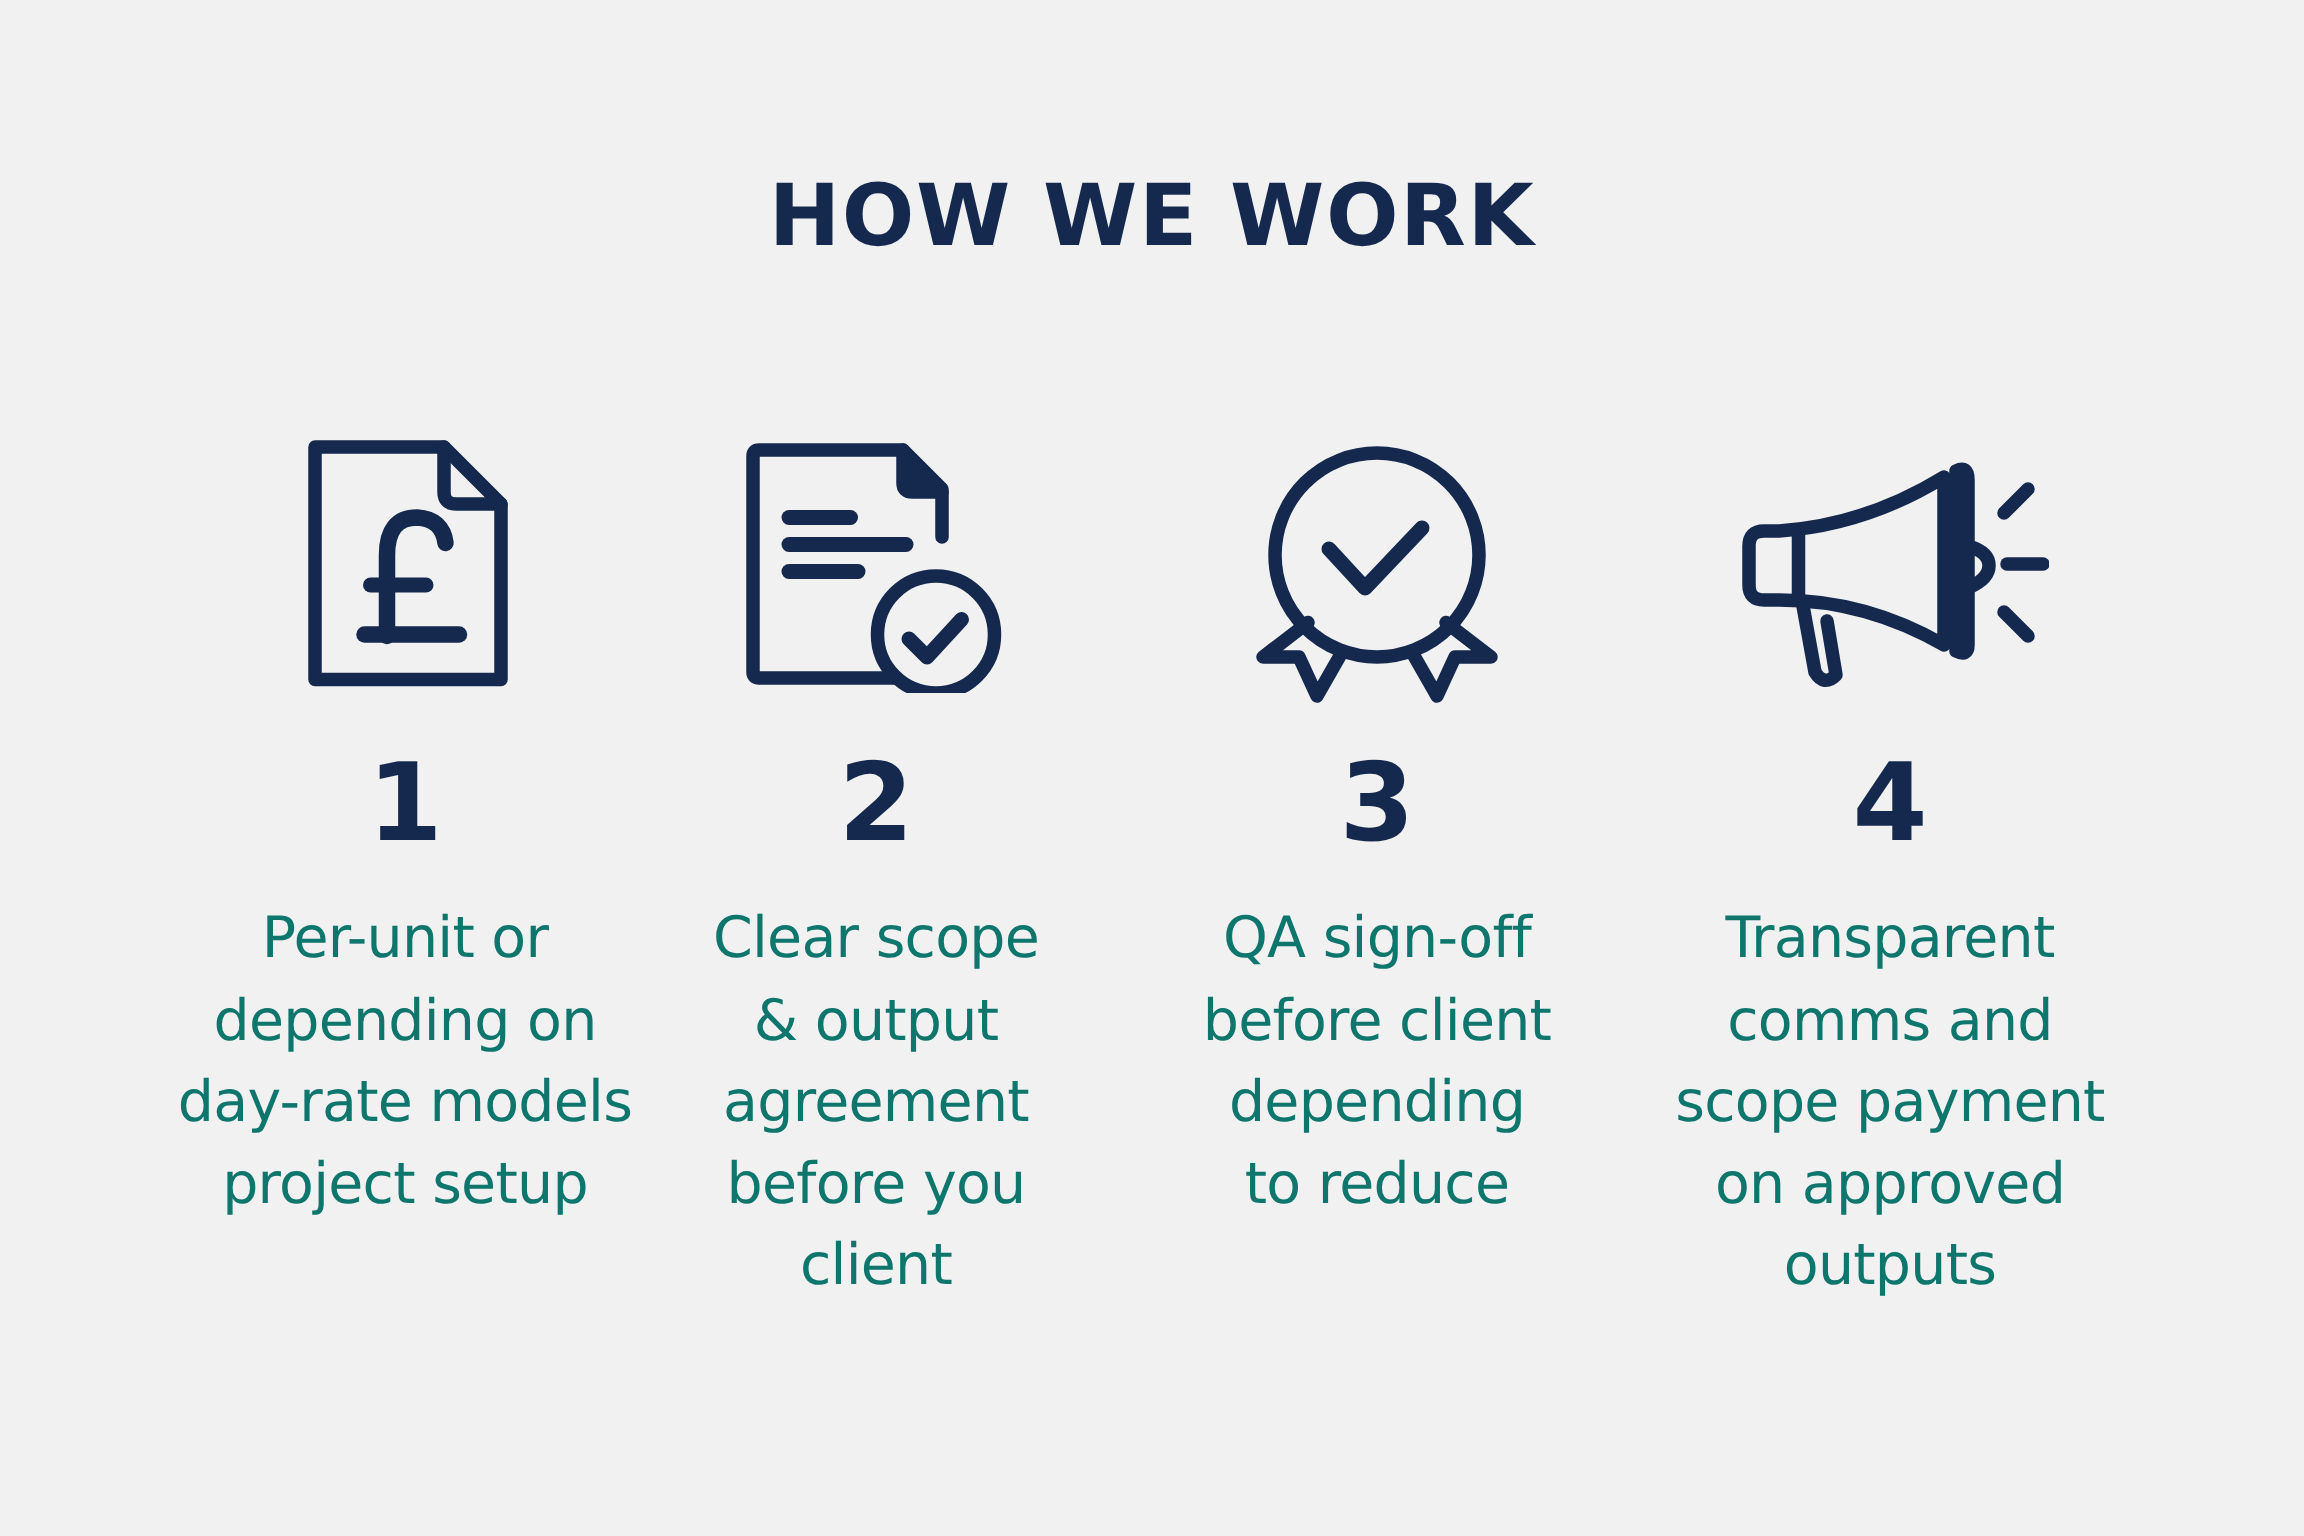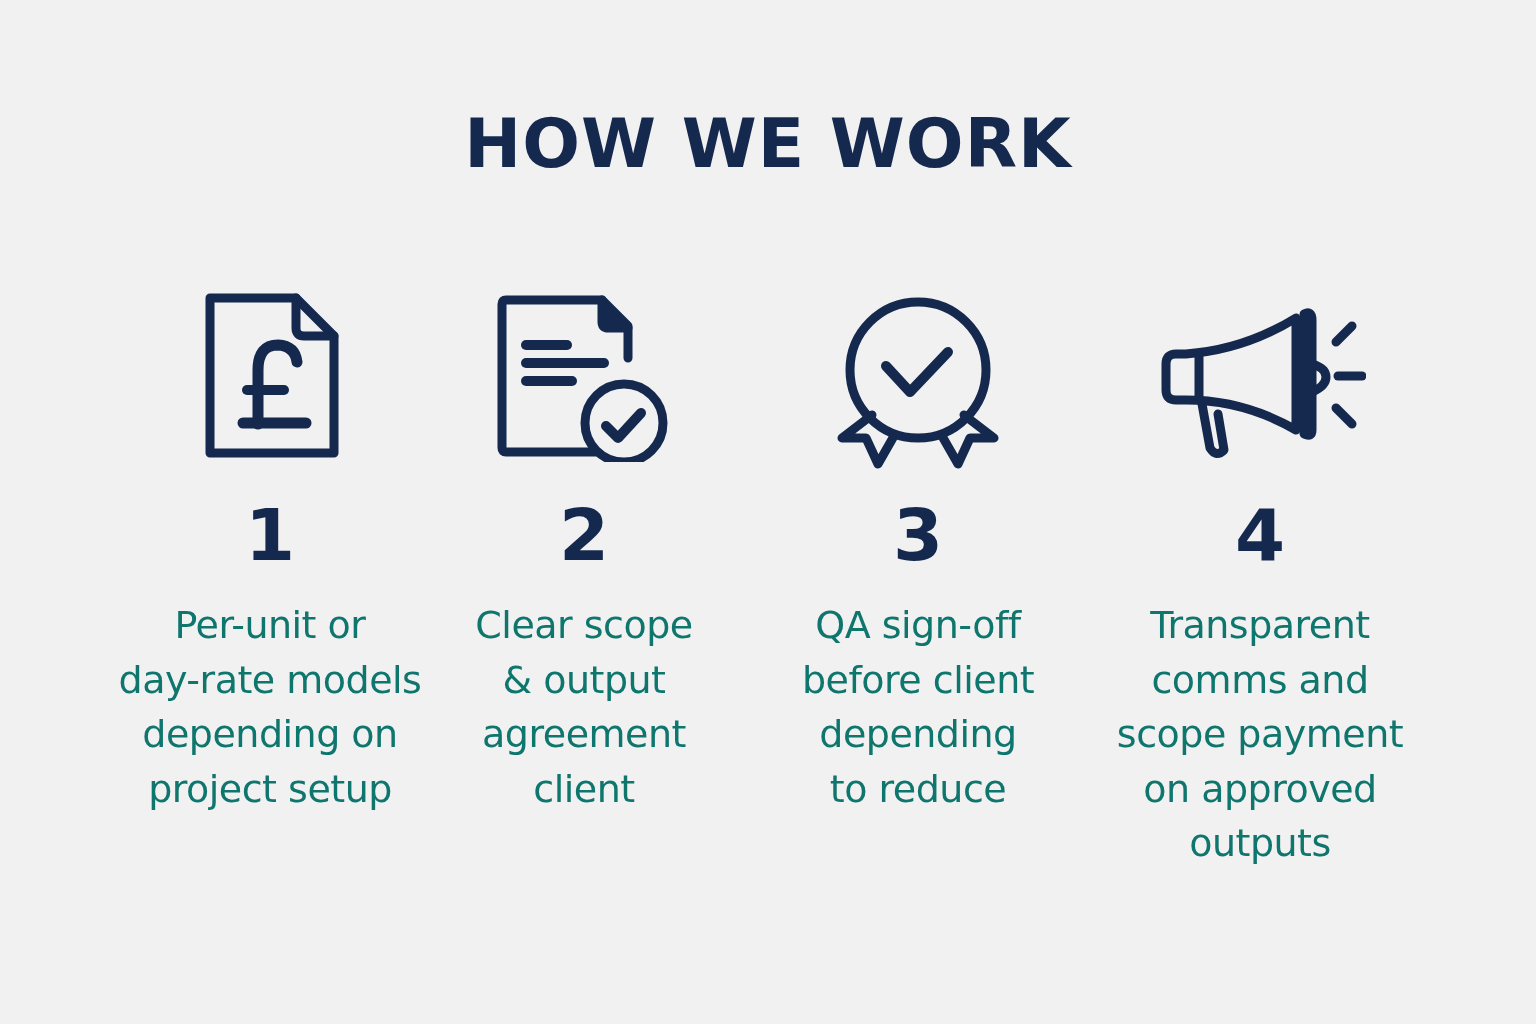--- a/index.html
+++ b/index.html
@@ -15,21 +15,21 @@
       font-family: "DejaVu Sans", "Liberation Sans", sans-serif;
     }
     .title {
       position: absolute;
       top: 92px;
       left: 0;
       width: 1536px;
       text-align: center;
       font-family: "DejaVu Sans", sans-serif;
       font-weight: bold;
-      font-size: 68px;
+      font-size: 57px;
       line-height: 104px;
       letter-spacing: 1px;
       color: #15294f;
       margin: 0;
     }
     .step {
       position: absolute;
       top: 290px;
       width: 340px;
       text-align: center;
@@ -81,22 +81,22 @@
       <path d="M10 8 H96 L134 46 V163 H10 Z"></path>
       <path d="M96 8 V38 Q96 46 104 46 H134"></path>
       <path d="M97 72 Q95 56 78 55 Q58 55 58 80 V134" stroke-width="11"></path>
       <path d="M47 100 H84" stroke-width="10"></path>
       <path d="M43 133 H106" stroke-width="11"></path>
     </svg>
   </div>
   <div class="num">1</div>
   <div class="desc">
     <span>Per-unit or</span>
+    <span>depending on</span>
     <span>day-rate models</span>
-    <span>depending on</span>
     <span>project setup</span>
   </div>
 </div>
 
 <div class="step" style="left:414px;">
   <div class="icon">
     <svg width="180" height="172" viewBox="0 0 180 172" fill="none" stroke="#15294f" stroke-width="9" stroke-linejoin="round" stroke-linecap="round">
       <path d="M102 162 H12 Q8 162 8 158 V14 Q8 10 12 10 H108 L134 36 V68"></path>
       <path d="M108 10 V32 Q108 38 114 38 H134" fill="#15294f"></path>
       <path d="M32 55 H73" stroke-width="10"></path>
@@ -104,20 +104,21 @@
       <path d="M32 91 H78" stroke-width="10"></path>
       <circle cx="130" cy="133" r="39"></circle>
       <path d="M112 136 L124 148 L147 123" stroke-width="10"></path>
     </svg>
   </div>
   <div class="num">2</div>
   <div class="desc">
     <span>Clear scope</span>
     <span>&amp; output</span>
     <span>agreement</span>
+    <span>before you</span>
     <span>client</span>
   </div>
 </div>
 
 <div class="step" style="left:748px;">
   <div class="icon">
     <svg width="172" height="180" viewBox="0 0 172 180" fill="none" stroke="#15294f" stroke-width="9" stroke-linejoin="round" stroke-linecap="round">
       <circle cx="86" cy="80" r="68"></circle>
       <path d="M40 125 L10 148 H34 L46 174 L62 146"></path>
       <path d="M132 125 L162 148 H138 L126 174 L110 146"></path>

